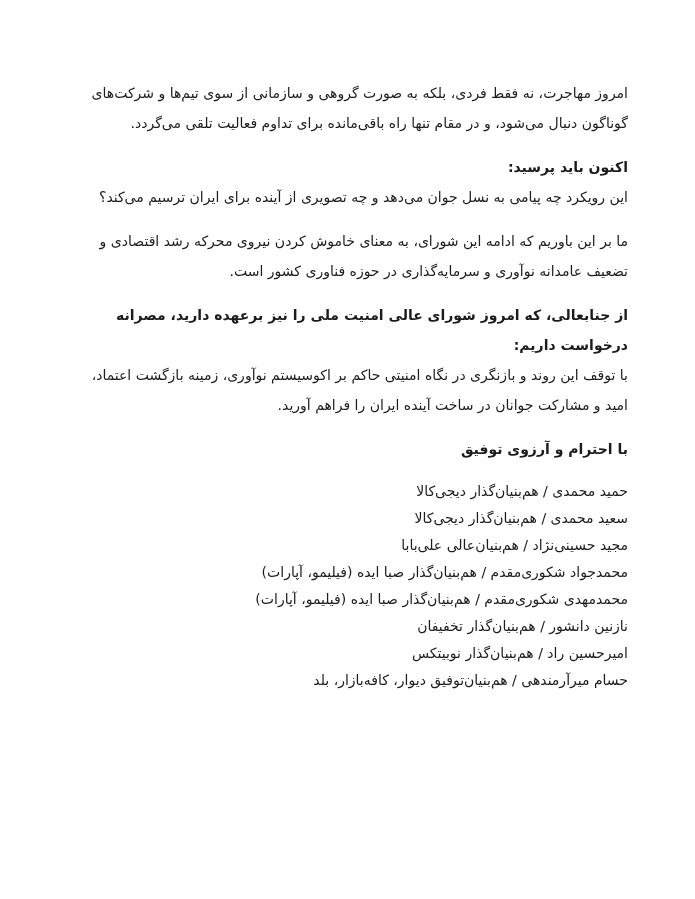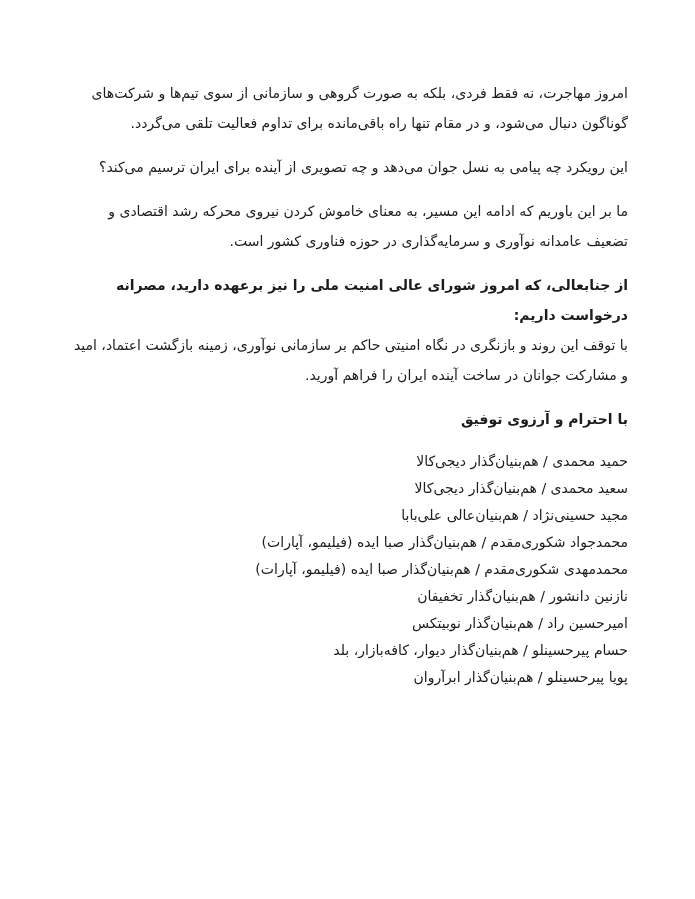--- a/index.html
+++ b/index.html
@@ -37,35 +37,35 @@
     unicode-bidi: embed;
   }
 </style>
 </head>
 <body>
 
 <div class="page">
 
   <p class="block">امروز مهاجرت، نه فقط فردی، بلکه به صورت گروهی و سازمانی از سوی تیم‌ها و شرکت‌های گوناگون دنبال می‌شود، و در مقام تنها راه باقی‌مانده برای تداوم فعالیت تلقی می‌گردد.</p>
 
+  <p class="block bold tight">اکنون باید پرسید:</p>
 
   <p class="block">این رویکرد چه پیامی به نسل جوان می‌دهد و چه تصویری از آینده برای ایران ترسیم می‌کند؟</p>
 
-  <p class="block">ما بر این باوریم که ادامه این مسیر، به معنای خاموش کردن نیروی محرکه رشد اقتصادی و تضعیف عامدانه نوآوری و سرمایه‌گذاری در حوزه فناوری کشور است.</p>
+  <p class="block">ما بر این باوریم که ادامه این شورای، به معنای خاموش کردن نیروی محرکه رشد اقتصادی و تضعیف عامدانه نوآوری و سرمایه‌گذاری در حوزه فناوری کشور است.</p>
 
   <p class="block bold tight">از جنابعالی، که امروز شورای عالی امنیت ملی را نیز برعهده دارید، مصرانه درخواست داریم:</p>
-  <p class="block">با توقف این روند و بازنگری در نگاه امنیتی حاکم بر سازمانی نوآوری، زمینه بازگشت اعتماد، امید و مشارکت جوانان در ساخت آینده ایران را فراهم آورید.</p>
+  <p class="block">با توقف این روند و بازنگری در نگاه امنیتی حاکم بر اکوسیستم نوآوری، زمینه بازگشت اعتماد، امید و مشارکت جوانان در ساخت آینده ایران را فراهم آورید.</p>
 
   <p class="block bold">با احترام و آرزوی توفیق</p>
 
   <div class="signatures">
     <div class="sig-line">حمید محمدی / هم‌بنیان‌گذار دیجی‌کالا</div>
     <div class="sig-line">سعید محمدی / هم‌بنیان‌گذار دیجی‌کالا</div>
     <div class="sig-line">مجید حسینی‌نژاد / هم‌بنیان‌عالی علی‌بابا</div>
     <div class="sig-line">محمدجواد شکوری‌مقدم / هم‌بنیان‌گذار صبا ایده (فیلیمو، آپارات)</div>
     <div class="sig-line">محمدمهدی شکوری‌مقدم / هم‌بنیان‌گذار صبا ایده (فیلیمو، آپارات)</div>
     <div class="sig-line">نازنین دانشور / هم‌بنیان‌گذار تخفیفان</div>
     <div class="sig-line">امیرحسین راد / هم‌بنیان‌گذار نوبیتکس</div>
-    <div class="sig-line">حسام پیرحسینلو / هم‌بنیان‌گذار دیوار، کافه‌بازار، بلد</div>
-    <div class="sig-line">پویا پیرحسینلو / هم‌بنیان‌گذار ابرآروان</div>
+    <div class="sig-line">حسام میرآرمندهی / هم‌بنیان‌توفیق دیوار، کافه‌بازار، بلد</div>
   </div>
 
 </div>
 
 </body></html>

